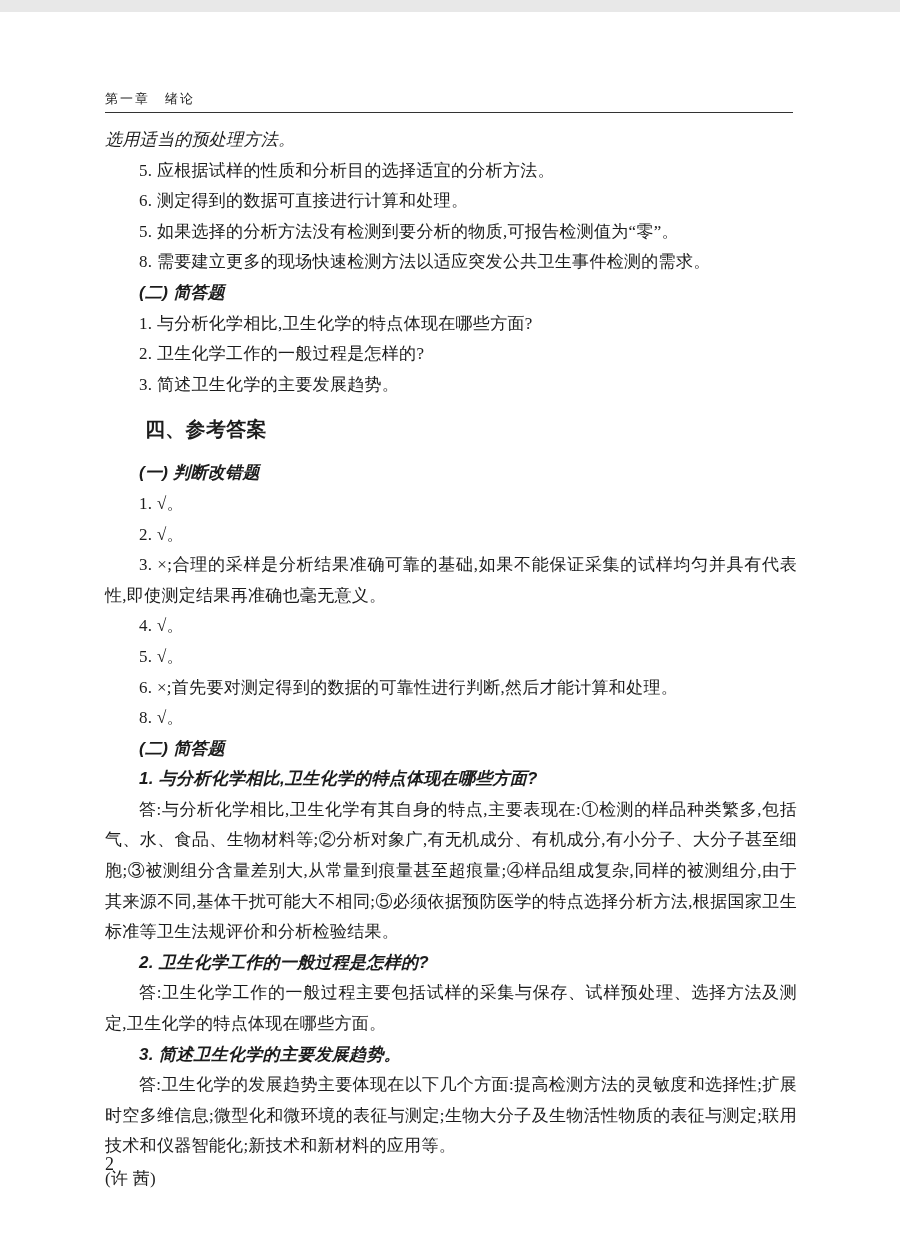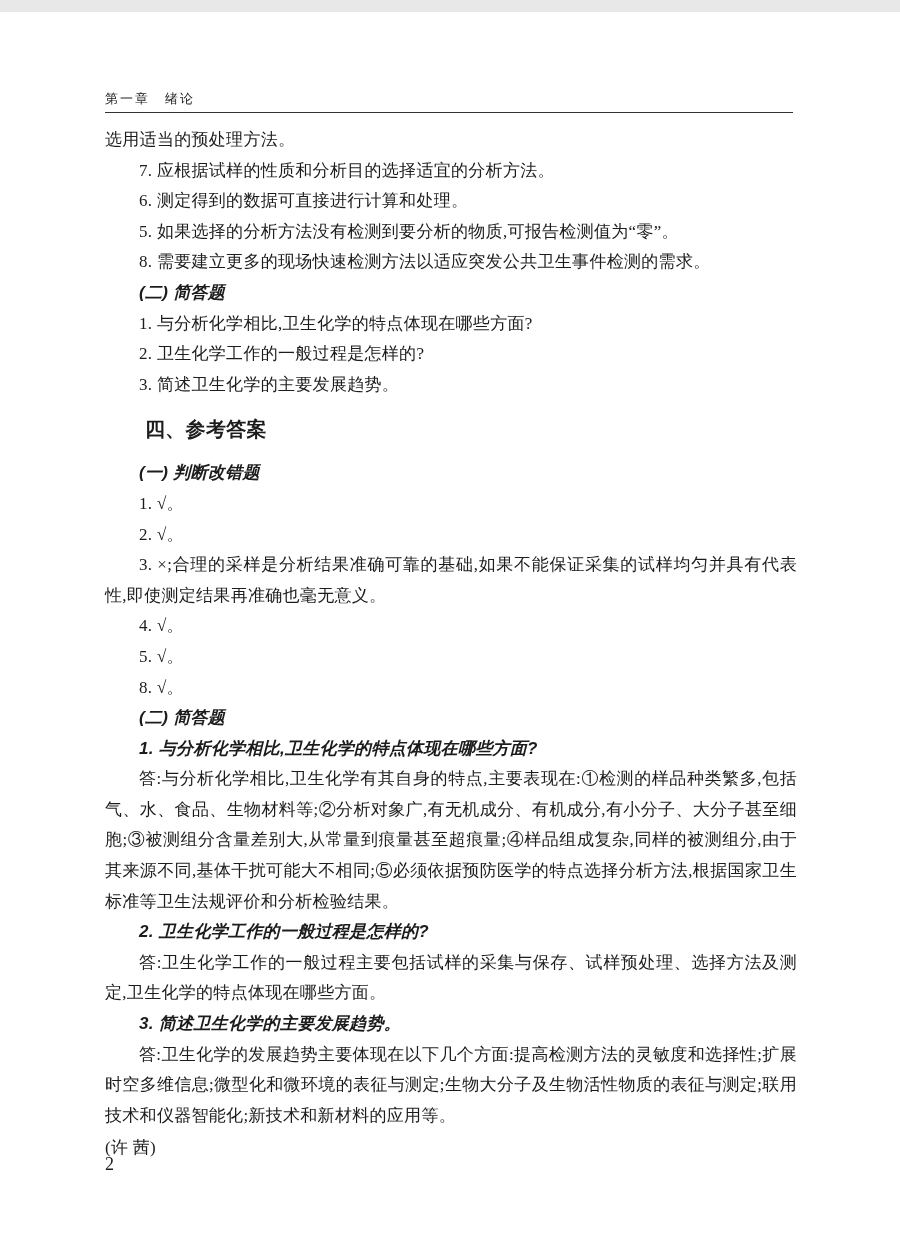--- a/index.html
+++ b/index.html
@@ -37,21 +37,21 @@
     width: 692px;
     font-size: 17px;
     line-height: 30.6px;
     text-align: justify;
     letter-spacing: 0.3px;
   }
   .content p {
     margin: 0;
     text-indent: 2em;
   }
-  .content p.flush { text-indent: 0; }
+  .content p.flush { text-indent: 0; font-style: italic; }
   .content p.bold {
     font-weight: bold;
     font-family: "Liberation Sans", sans-serif;
     font-style: italic;
   }
   .content p.heading {
     font-weight: bold;
     font-family: "Liberation Sans", sans-serif;
     font-size: 20px;
     line-height: 26px;
@@ -72,35 +72,36 @@
 </style>
 </head>
 <body>
 
 <div class="page">
   <div class="running-header">第一章　绪论</div>
   <div class="header-rule"></div>
 
   <div class="content">
       <p class="flush">选用适当的预处理方法。</p>
-      <p class="indent">7. 应根据试样的性质和分析目的选择适宜的分析方法。</p>
+      <p class="indent">5. 应根据试样的性质和分析目的选择适宜的分析方法。</p>
       <p class="indent">6. 测定得到的数据可直接进行计算和处理。</p>
       <p class="indent">5. 如果选择的分析方法没有检测到要分析的物质,可报告检测值为“零”。</p>
       <p class="indent">8. 需要建立更多的现场快速检测方法以适应突发公共卫生事件检测的需求。</p>
       <p class="bold">(二) 简答题</p>
       <p class="indent">1. 与分析化学相比,卫生化学的特点体现在哪些方面?</p>
       <p class="indent">2. 卫生化学工作的一般过程是怎样的?</p>
       <p class="indent">3. 简述卫生化学的主要发展趋势。</p>
       <p class="heading">四、参考答案</p>
       <p class="bold">(一) 判断改错题</p>
       <p class="indent">1. √。</p>
       <p class="indent">2. √。</p>
       <p class="indent">3. ×;合理的采样是分析结果准确可靠的基础,如果不能保证采集的试样均匀并具有代表性,即使测定结果再准确也毫无意义。</p>
       <p class="indent">4. √。</p>
       <p class="indent">5. √。</p>
+      <p class="indent">6. ×;首先要对测定得到的数据的可靠性进行判断,然后才能计算和处理。</p>
       <p class="indent">8. √。</p>
       <p class="bold">(二) 简答题</p>
       <p class="bold">1. 与分析化学相比,卫生化学的特点体现在哪些方面?</p>
       <p class="indent">答:与分析化学相比,卫生化学有其自身的特点,主要表现在:①检测的样品种类繁多,包括气、水、食品、生物材料等;②分析对象广,有无机成分、有机成分,有小分子、大分子甚至细胞;③被测组分含量差别大,从常量到痕量甚至超痕量;④样品组成复杂,同样的被测组分,由于其来源不同,基体干扰可能大不相同;⑤必须依据预防医学的特点选择分析方法,根据国家卫生标准等卫生法规评价和分析检验结果。</p>
       <p class="bold">2. 卫生化学工作的一般过程是怎样的?</p>
       <p class="indent">答:卫生化学工作的一般过程主要包括试样的采集与保存、试样预处理、选择方法及测定,卫生化学的特点体现在哪些方面。</p>
       <p class="bold">3. 简述卫生化学的主要发展趋势。</p>
       <p class="indent">答:卫生化学的发展趋势主要体现在以下几个方面:提高检测方法的灵敏度和选择性;扩展时空多维信息;微型化和微环境的表征与测定;生物大分子及生物活性物质的表征与测定;联用技术和仪器智能化;新技术和新材料的应用等。</p>
       <p class="author">(许 茜)</p>
     </div>

